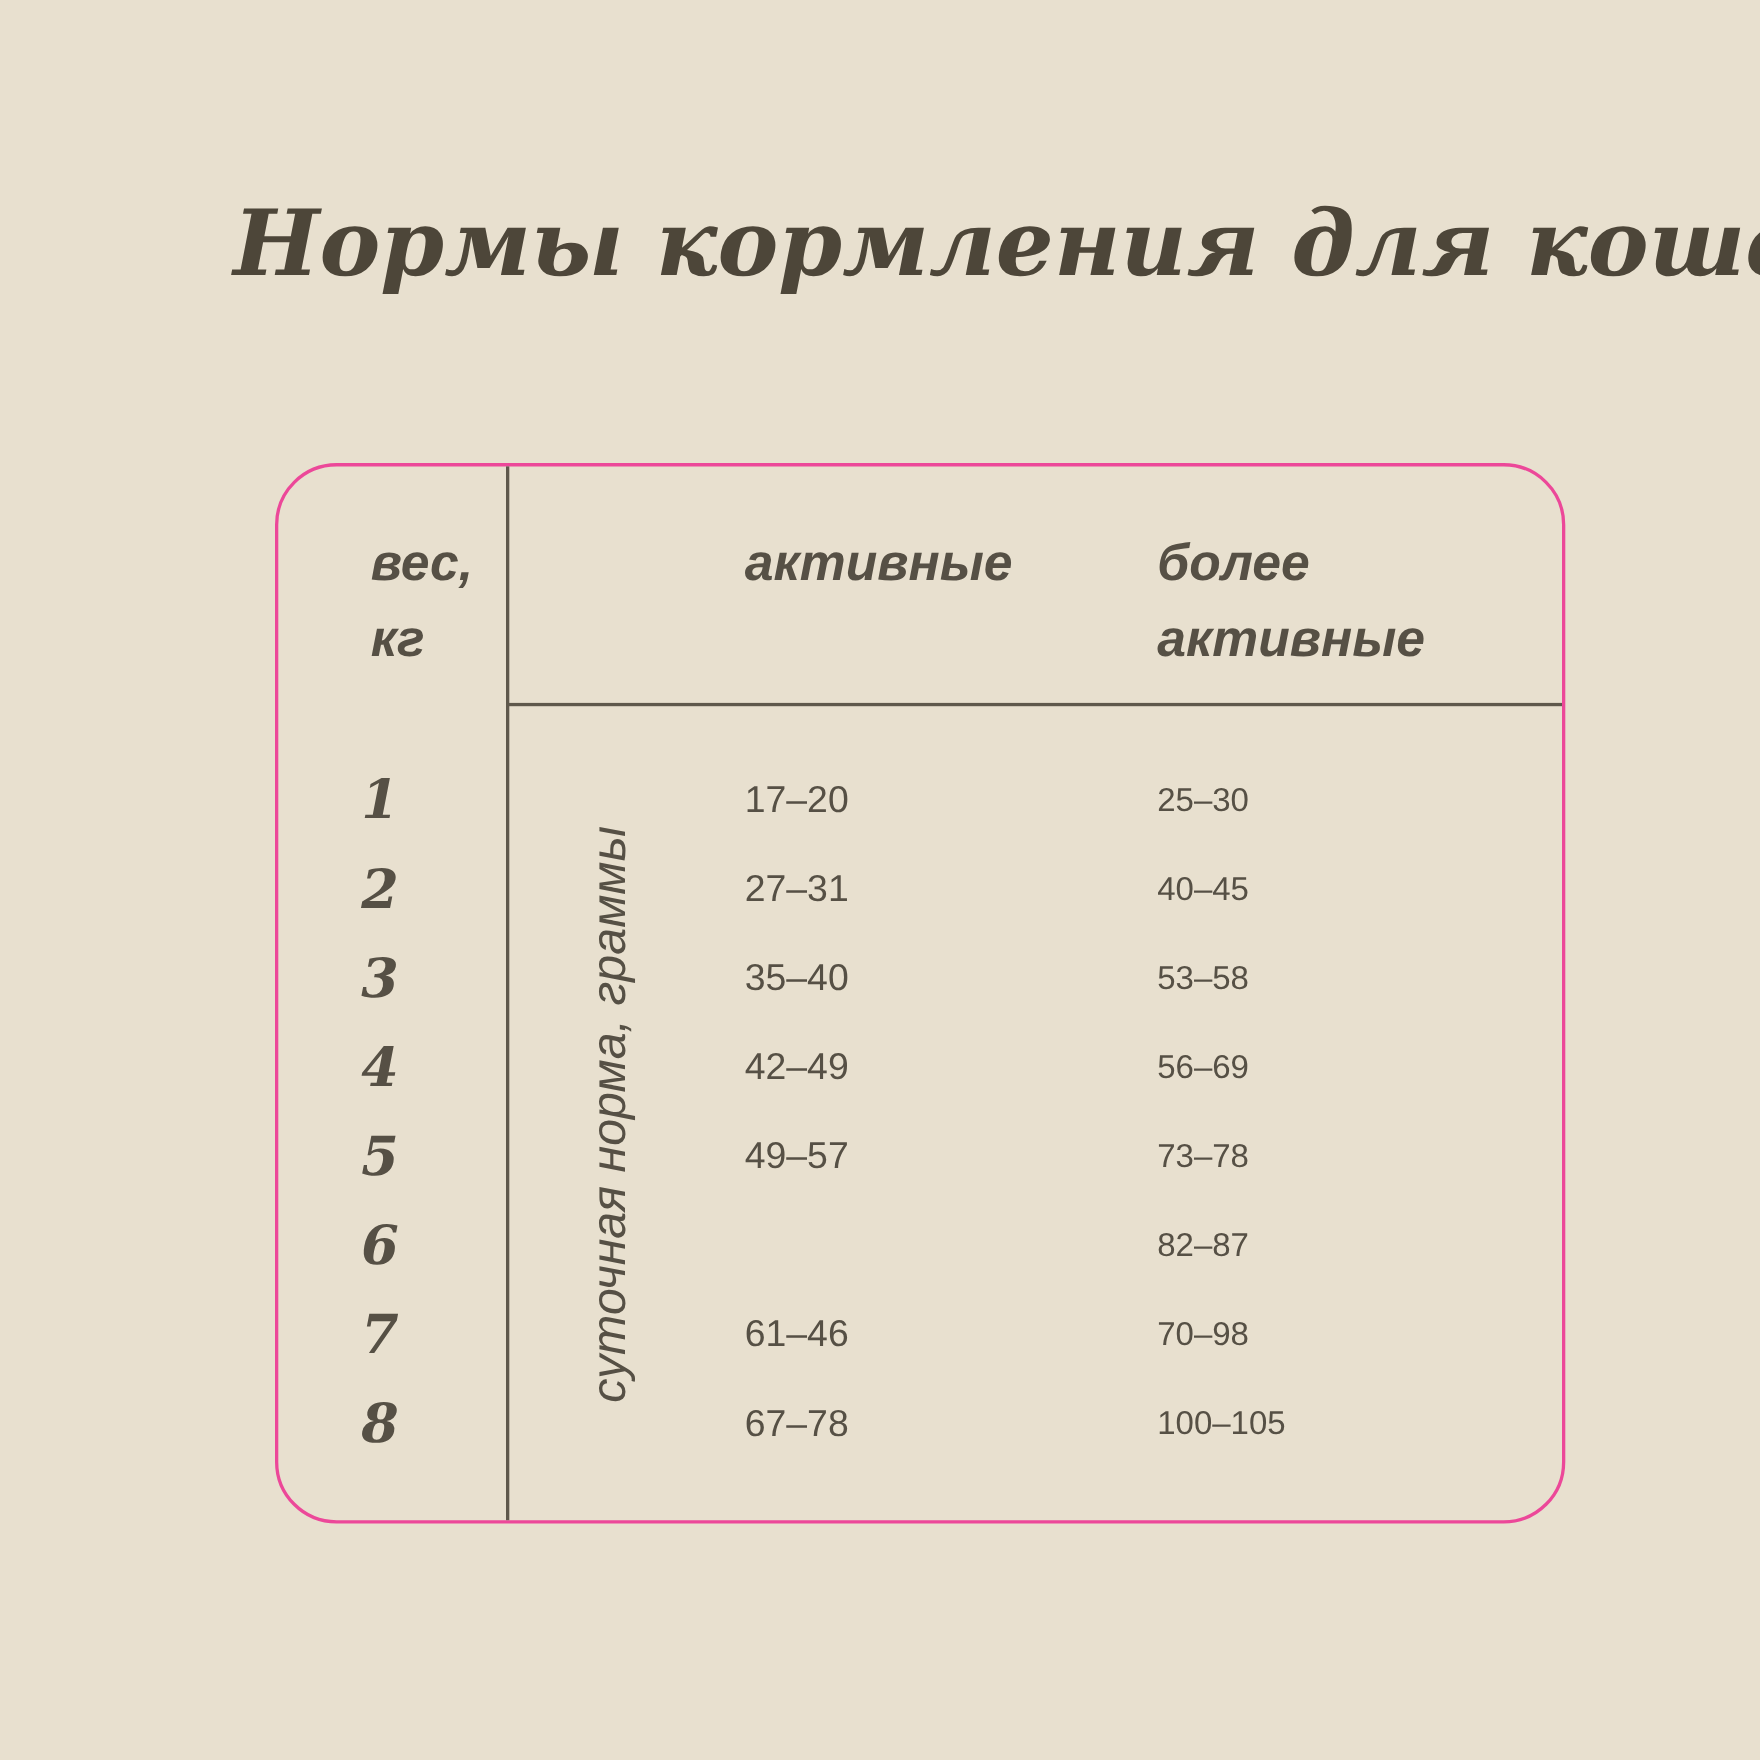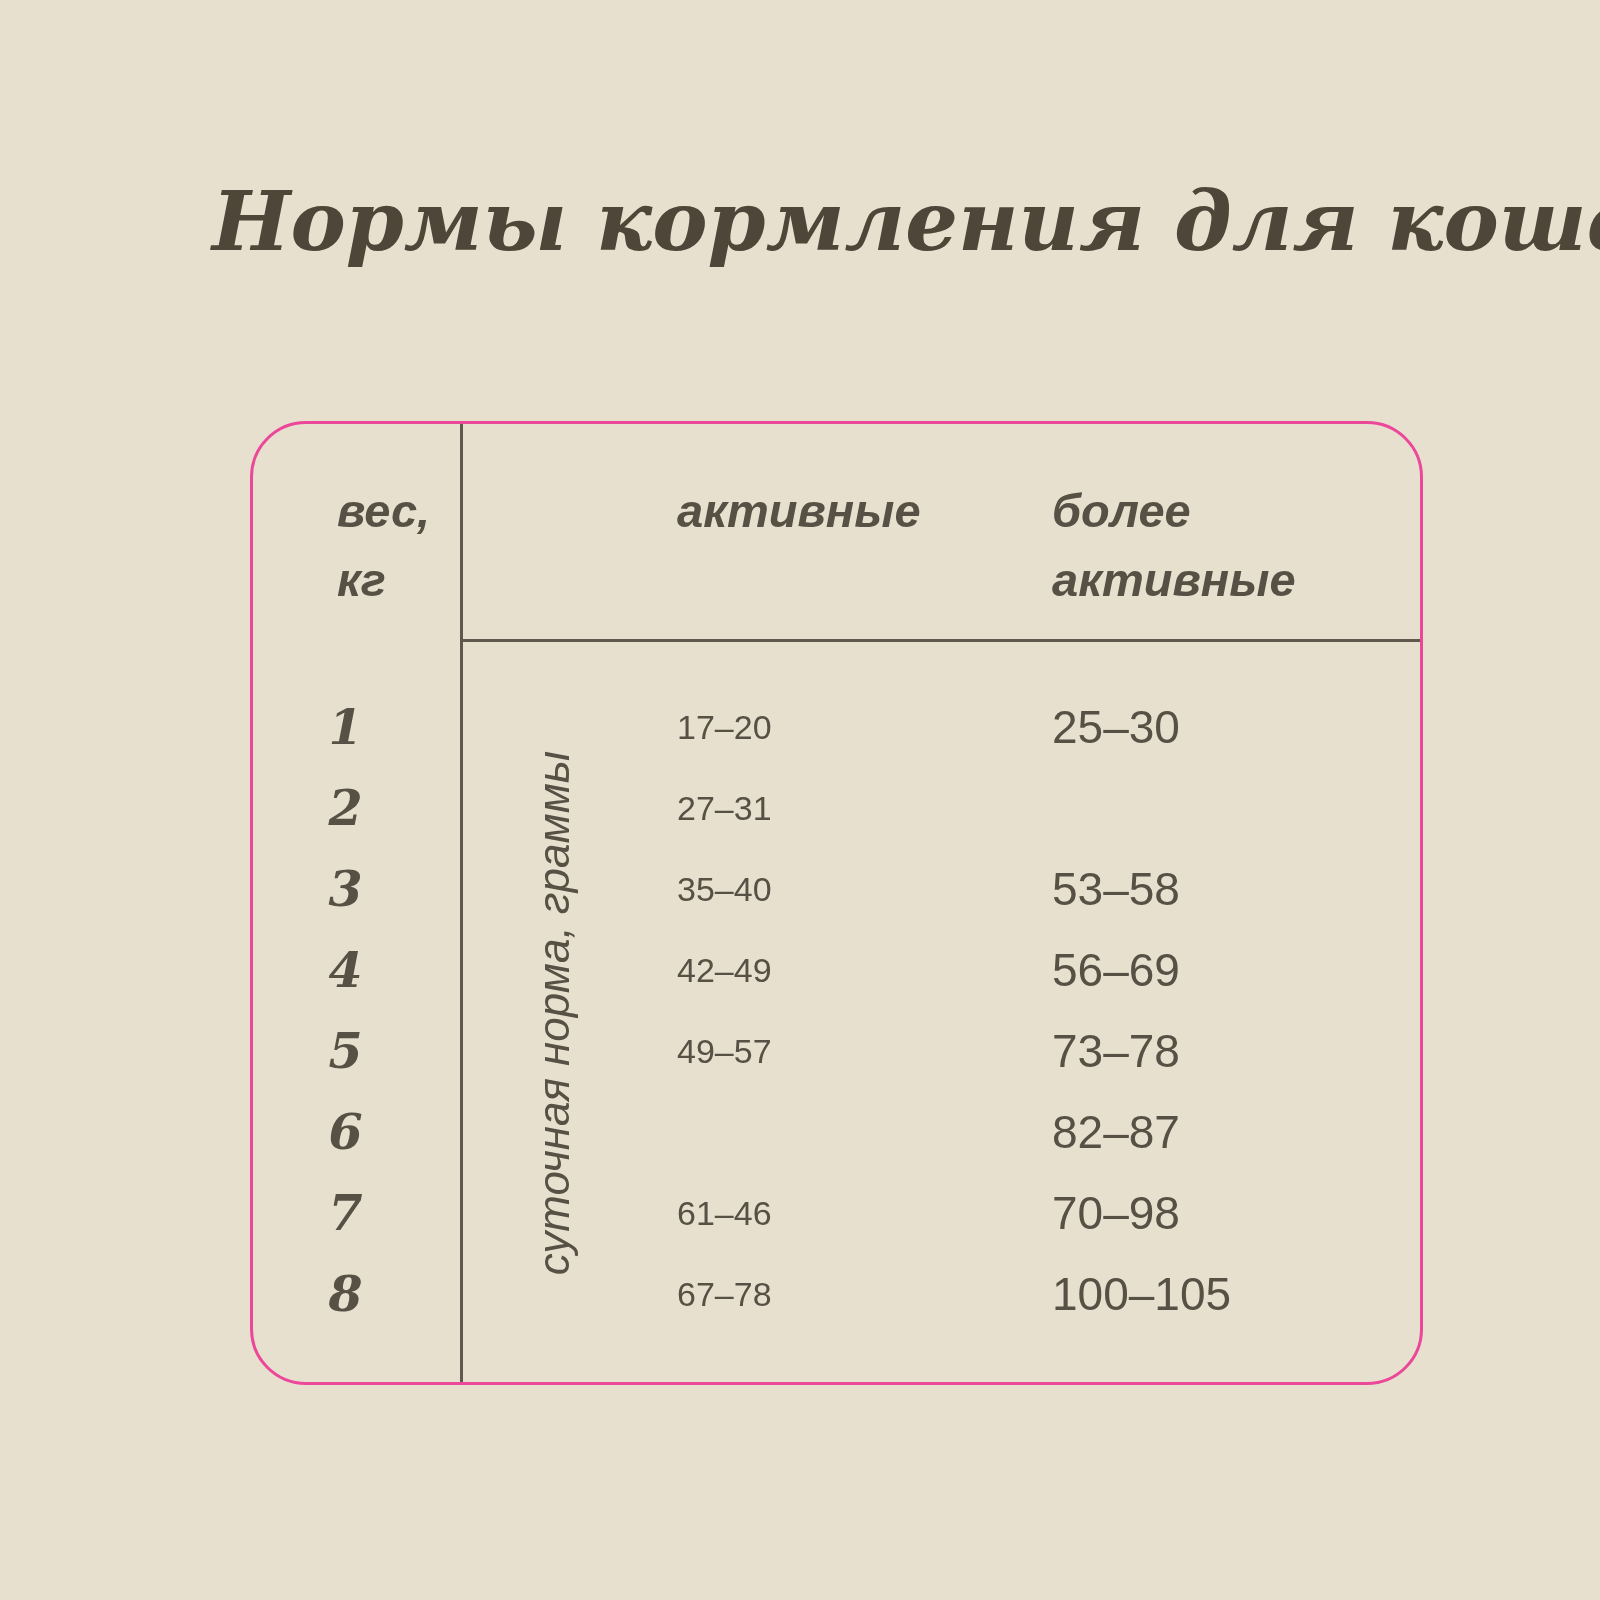--- a/index.html
+++ b/index.html
@@ -90,21 +90,21 @@
   .cell-w {
     left: 0;
     width: 185px;
     text-align: center;
     font-family: "DejaVu Serif", serif;
     font-style: italic;
     font-weight: bold;
     font-size: 49px;
   }
   .cell-l { left: 424px; font-size: 34px; }
-  .cell-m { left: 799px; font-size: 46px; }
+  .cell-m { left: 799px; font-size: 30px; }
 </style>
 </head>
 <body>
 
 <div class="page">
 
   <h1 class="title">Нормы кормления для кошек</h1>
 
   <div class="card">
 
@@ -131,20 +131,21 @@
 
       <div class="row">
         <span class="cell cell-w">1</span>
         <span class="cell cell-l">17–20</span>
         <span class="cell cell-m">25–30</span>
       </div>
 
       <div class="row">
         <span class="cell cell-w">2</span>
         <span class="cell cell-l">27–31</span>
+        <span class="cell cell-m">40–45</span>
       </div>
 
       <div class="row">
         <span class="cell cell-w">3</span>
         <span class="cell cell-l">35–40</span>
         <span class="cell cell-m">53–58</span>
       </div>
 
       <div class="row">
         <span class="cell cell-w">4</span>

